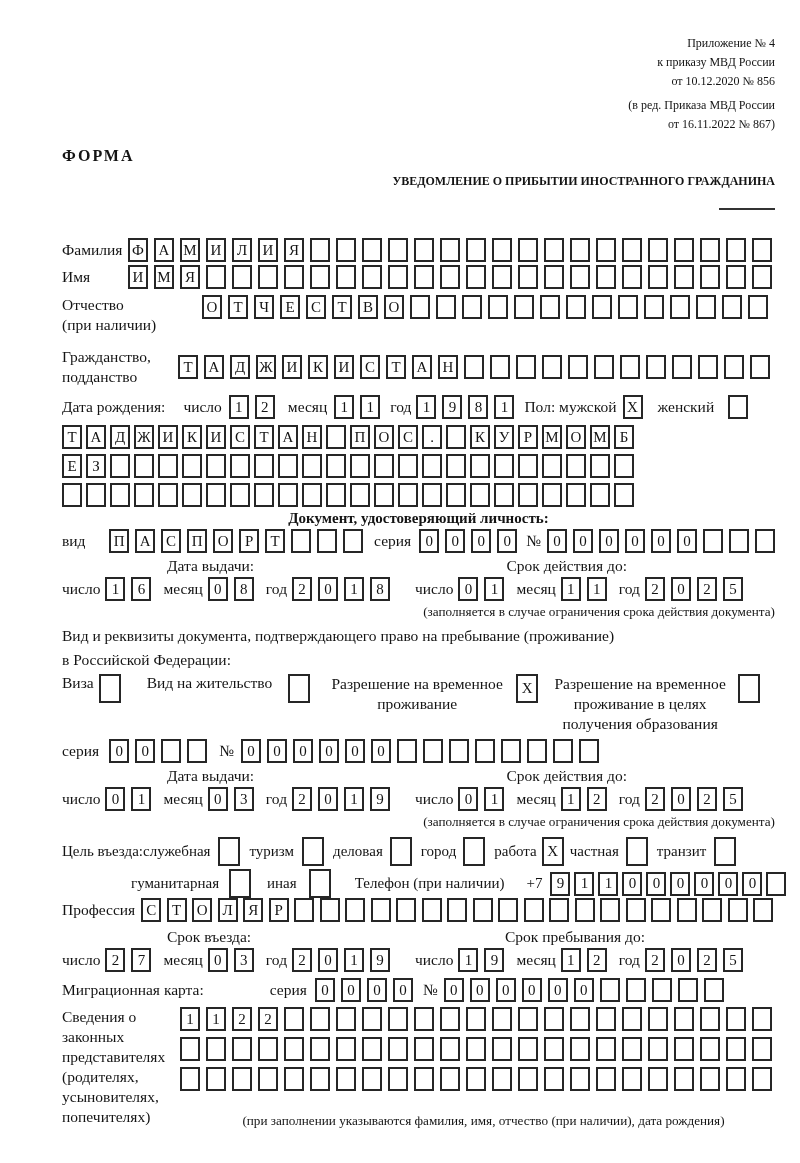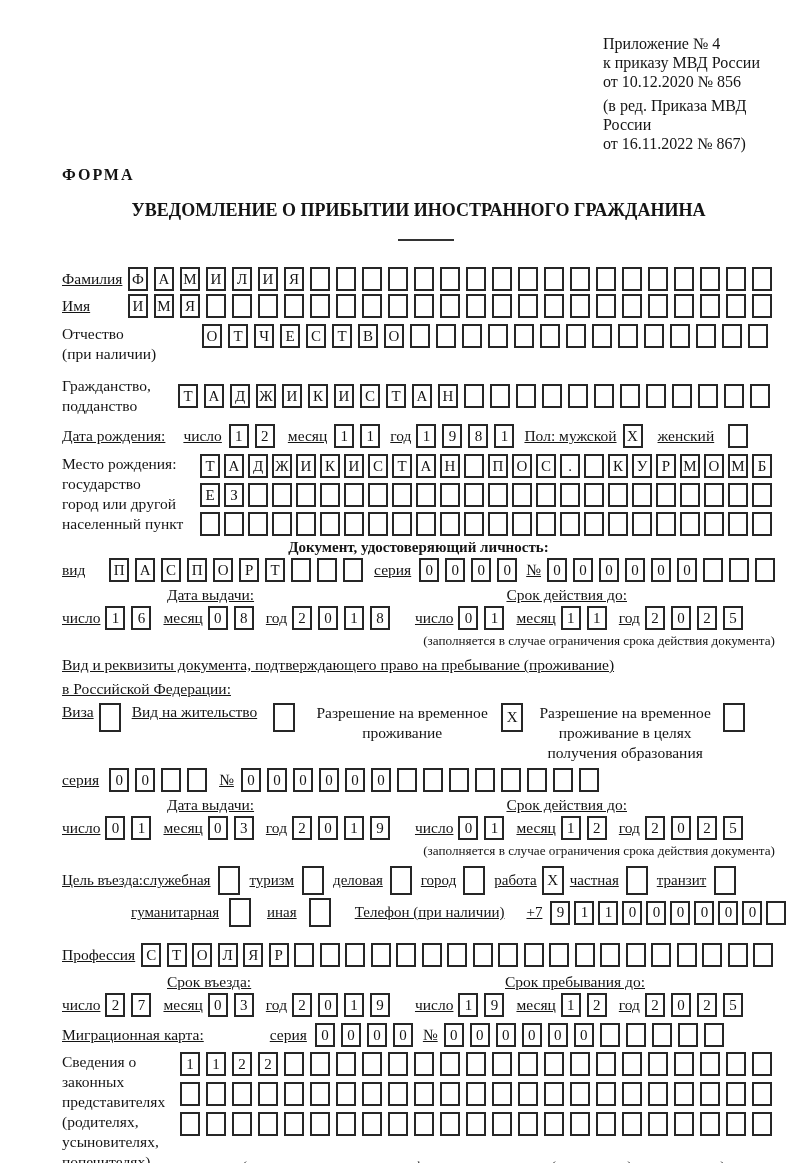--- a/index.html
+++ b/index.html
@@ -4,27 +4,27 @@
 <style>
   html,body { margin:0; padding:0; background:#888; }
   .page {
     width:800px; height:1163px; background:#ffffff; color:#141414;
     font-family:"Liberation Serif","DejaVu Serif",serif;
     box-sizing:border-box; padding:34px 25px 0 62px;
     overflow:hidden; margin:0 auto; position:relative;
   }
   .b { font-weight:bold; }
   .sm { font-size:13.2px; }
-  .lbl { font-size:15.5px; white-space:nowrap;text-decoration:underline; }
+  .lbl { font-size:15.5px; white-space:nowrap; }
   .lblcol { font-size:15.5px; line-height:20px; }
   .ctr { text-align:center; }
-  .hdr { margin-left:auto; width:172px; font-size:16px; line-height:19px; }
+  .hdr { margin-left:auto; width:172px; font-size:12px; line-height:19px;text-align:right; }
   .hgap { margin-top:5px; }
   .forma { text-align:left; padding-right:12px; font-size:16px; letter-spacing:2px; margin-top:13px; }
-  .title { text-align:center; font-size:18px; line-height:25px; margin-top:14px; }
+  .title { text-align:right; font-size:12px; line-height:25px; margin-top:4px; }
   .tuline { display:inline-block; width:56px; border-bottom:2px solid #333; margin-left:14px; }
   .sec { text-align:center; font-size:15.5px; letter-spacing:0.2px; margin-top:21px; }
   .frow { display:flex; align-items:center; }
   .boxes { display:flex; gap:6px; }
   .boxes.tight { gap:4px; }
   .bx {
     box-sizing:border-box; flex:none; width:20px; height:24px;
     border:2px solid #262626; display:flex; align-items:center; justify-content:center;
     font-size:15px; background:#fff;
   }
@@ -206,26 +206,20 @@
     <span class="boxes" style="margin-left:6px">
         <span class="bx">X</span>
       </span>
     <span class="lbl" style="margin-left:15px">женский</span>
     <span class="boxes" style="margin-left:14px">
         <span class="bx"></span>
       </span>
   </div>
 
   <div class="frow" style="margin-top:6px; align-items:flex-start">
-    <div class="lblcol" style="width:138px">
-      <div>Место рождения:</div>
-      <div>государство</div>
-      <div>город или другой</div>
-      <div>населенный пункт</div>
-    </div>
     <div class="colgap5">
       <span class="boxes tight">
           <span class="bx">Т</span>
           <span class="bx">А</span>
           <span class="bx">Д</span>
           <span class="bx">Ж</span>
           <span class="bx">И</span>
           <span class="bx">К</span>
           <span class="bx">И</span>
           <span class="bx">С</span>
@@ -389,21 +383,21 @@
   <div class="lbl" style="margin-top:7px">Вид и реквизиты документа, подтверждающего право на пребывание (проживание)</div>
   <div class="lbl" style="margin-top:6px">в Российской Федерации:</div>
 
   <div class="opts" style="margin-top:5px">
     <span class="opt">
       <span class="lbl">Виза</span>
       <span class="boxes lg" style="margin-left:5px">
           <span class="bx"></span>
         </span>
     </span>
-    <span class="opt" style="margin-left:11px">
+    <span class="opt" style="margin-left:26px">
       <span class="lbl">Вид на жительство</span>
       <span class="boxes lg" style="margin-left:16px">
           <span class="bx"></span>
         </span>
     </span>
     <span class="opt" style="margin-left:18px">
       <span class="lblcol ctr" style="width:178px">
         <div>Разрешение на временное</div>
         <div>проживание</div>
       </span>
@@ -548,21 +542,21 @@
         <span class="bx">0</span>
         <span class="bx">0</span>
         <span class="bx">0</span>
         <span class="bx">0</span>
         <span class="bx">0</span>
         <span class="bx">0</span>
         <span class="bx"></span>
       </span>
   </div>
 
-  <div class="frow" style="margin-top:16px">
+  <div class="frow" style="margin-top:0">
     <span class="lbl" style="min-width:66px">Профессия</span>
     <span class="boxes" style="margin-left:6px; gap:5.5px">
         <span class="bx">С</span>
         <span class="bx">Т</span>
         <span class="bx">О</span>
         <span class="bx">Л</span>
         <span class="bx">Я</span>
         <span class="bx">Р</span>
         <span class="bx"></span>
         <span class="bx"></span>

